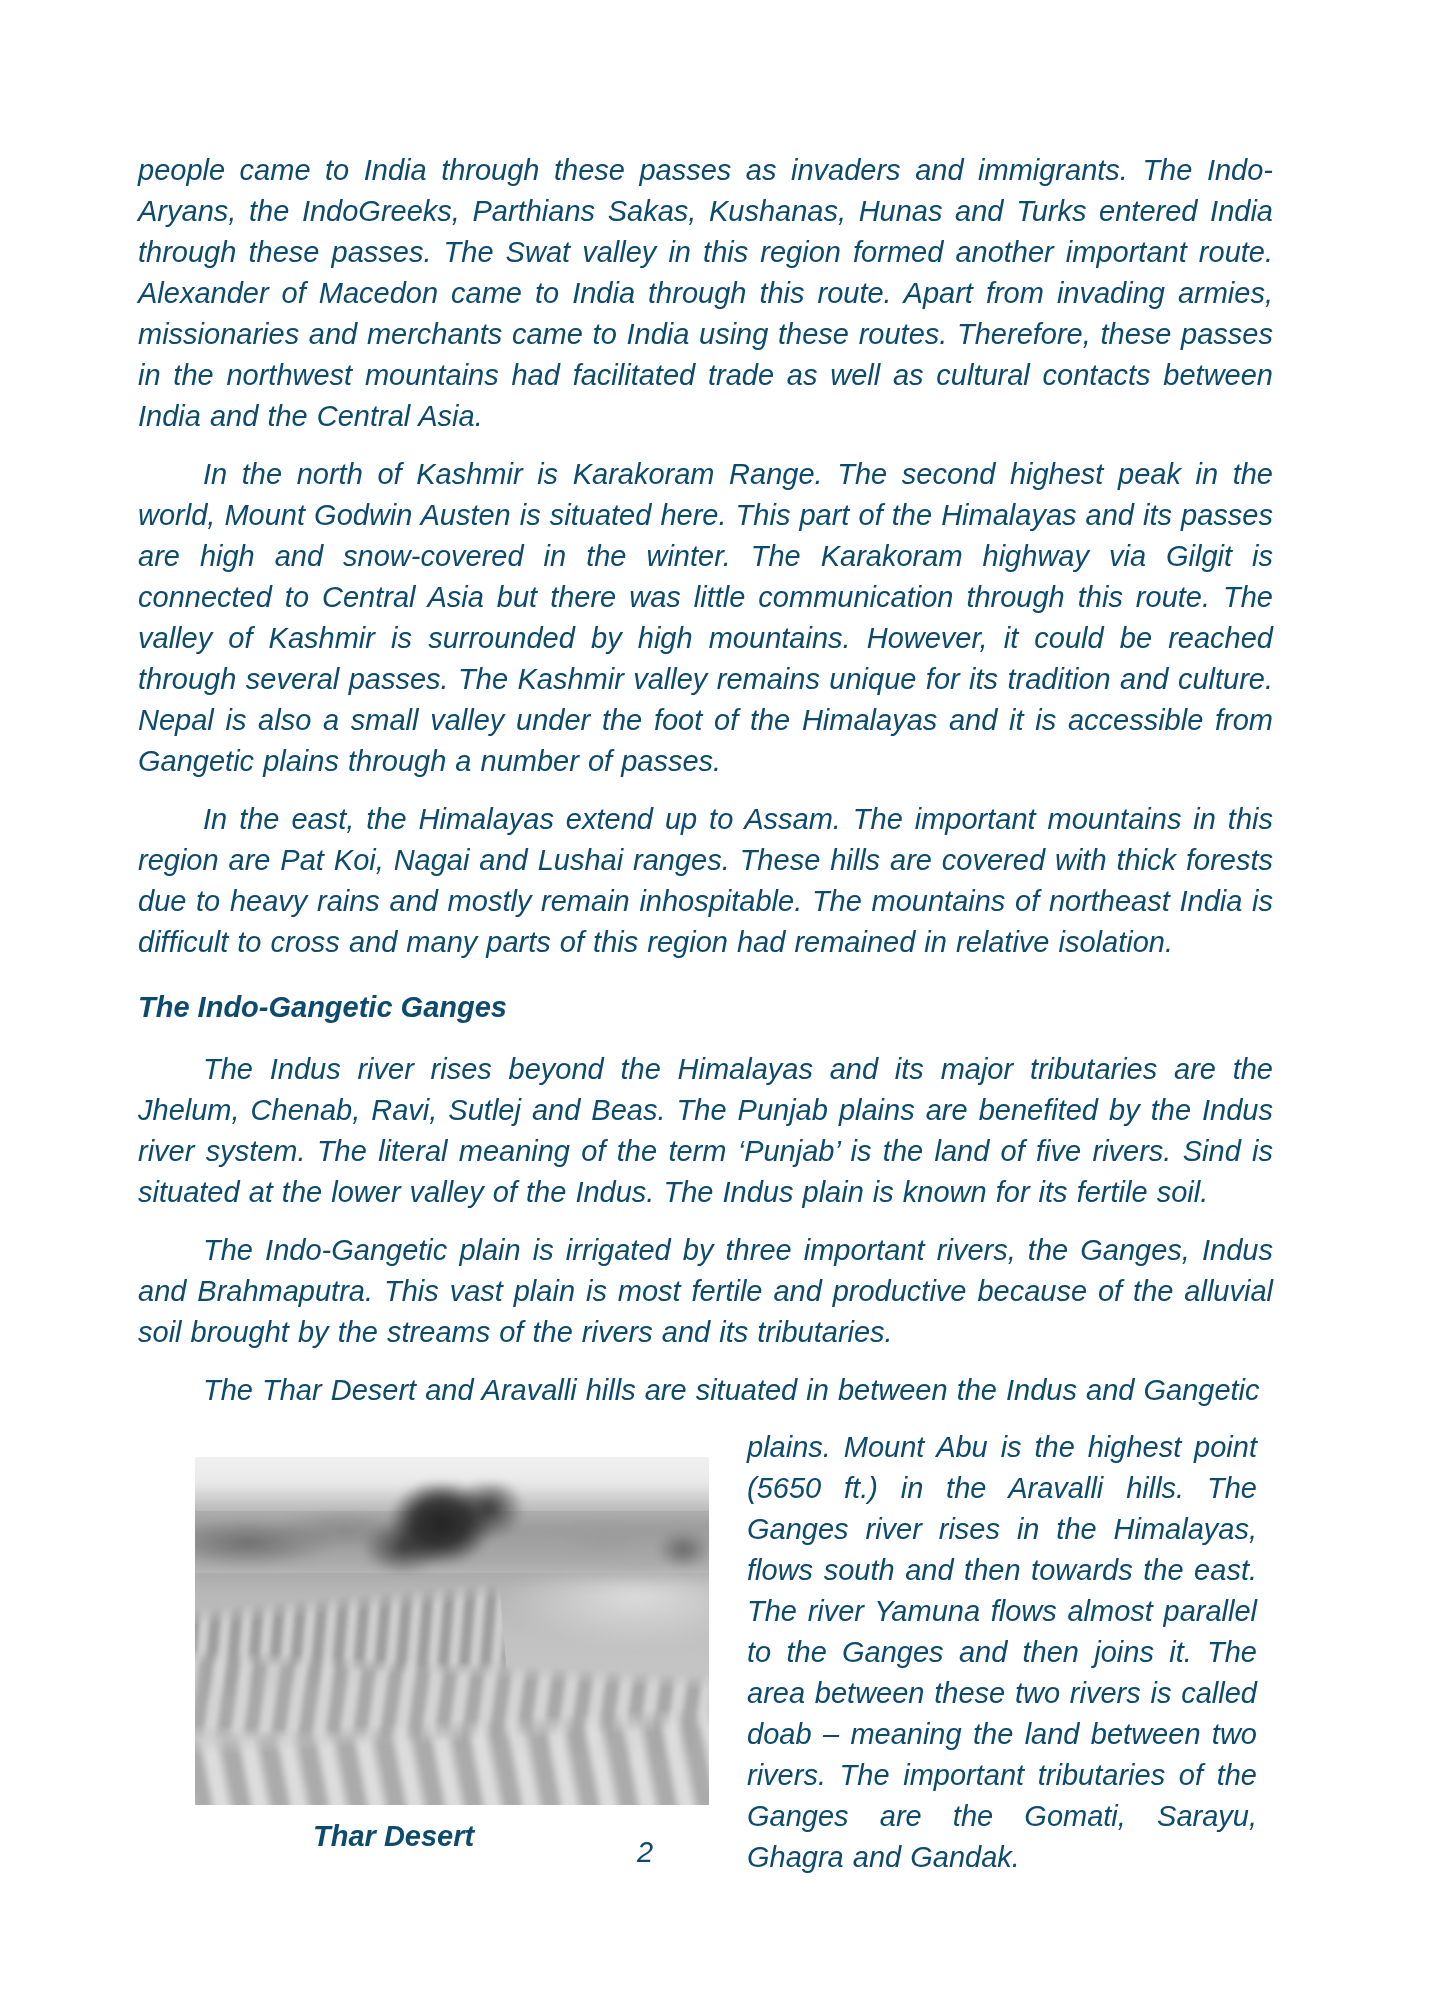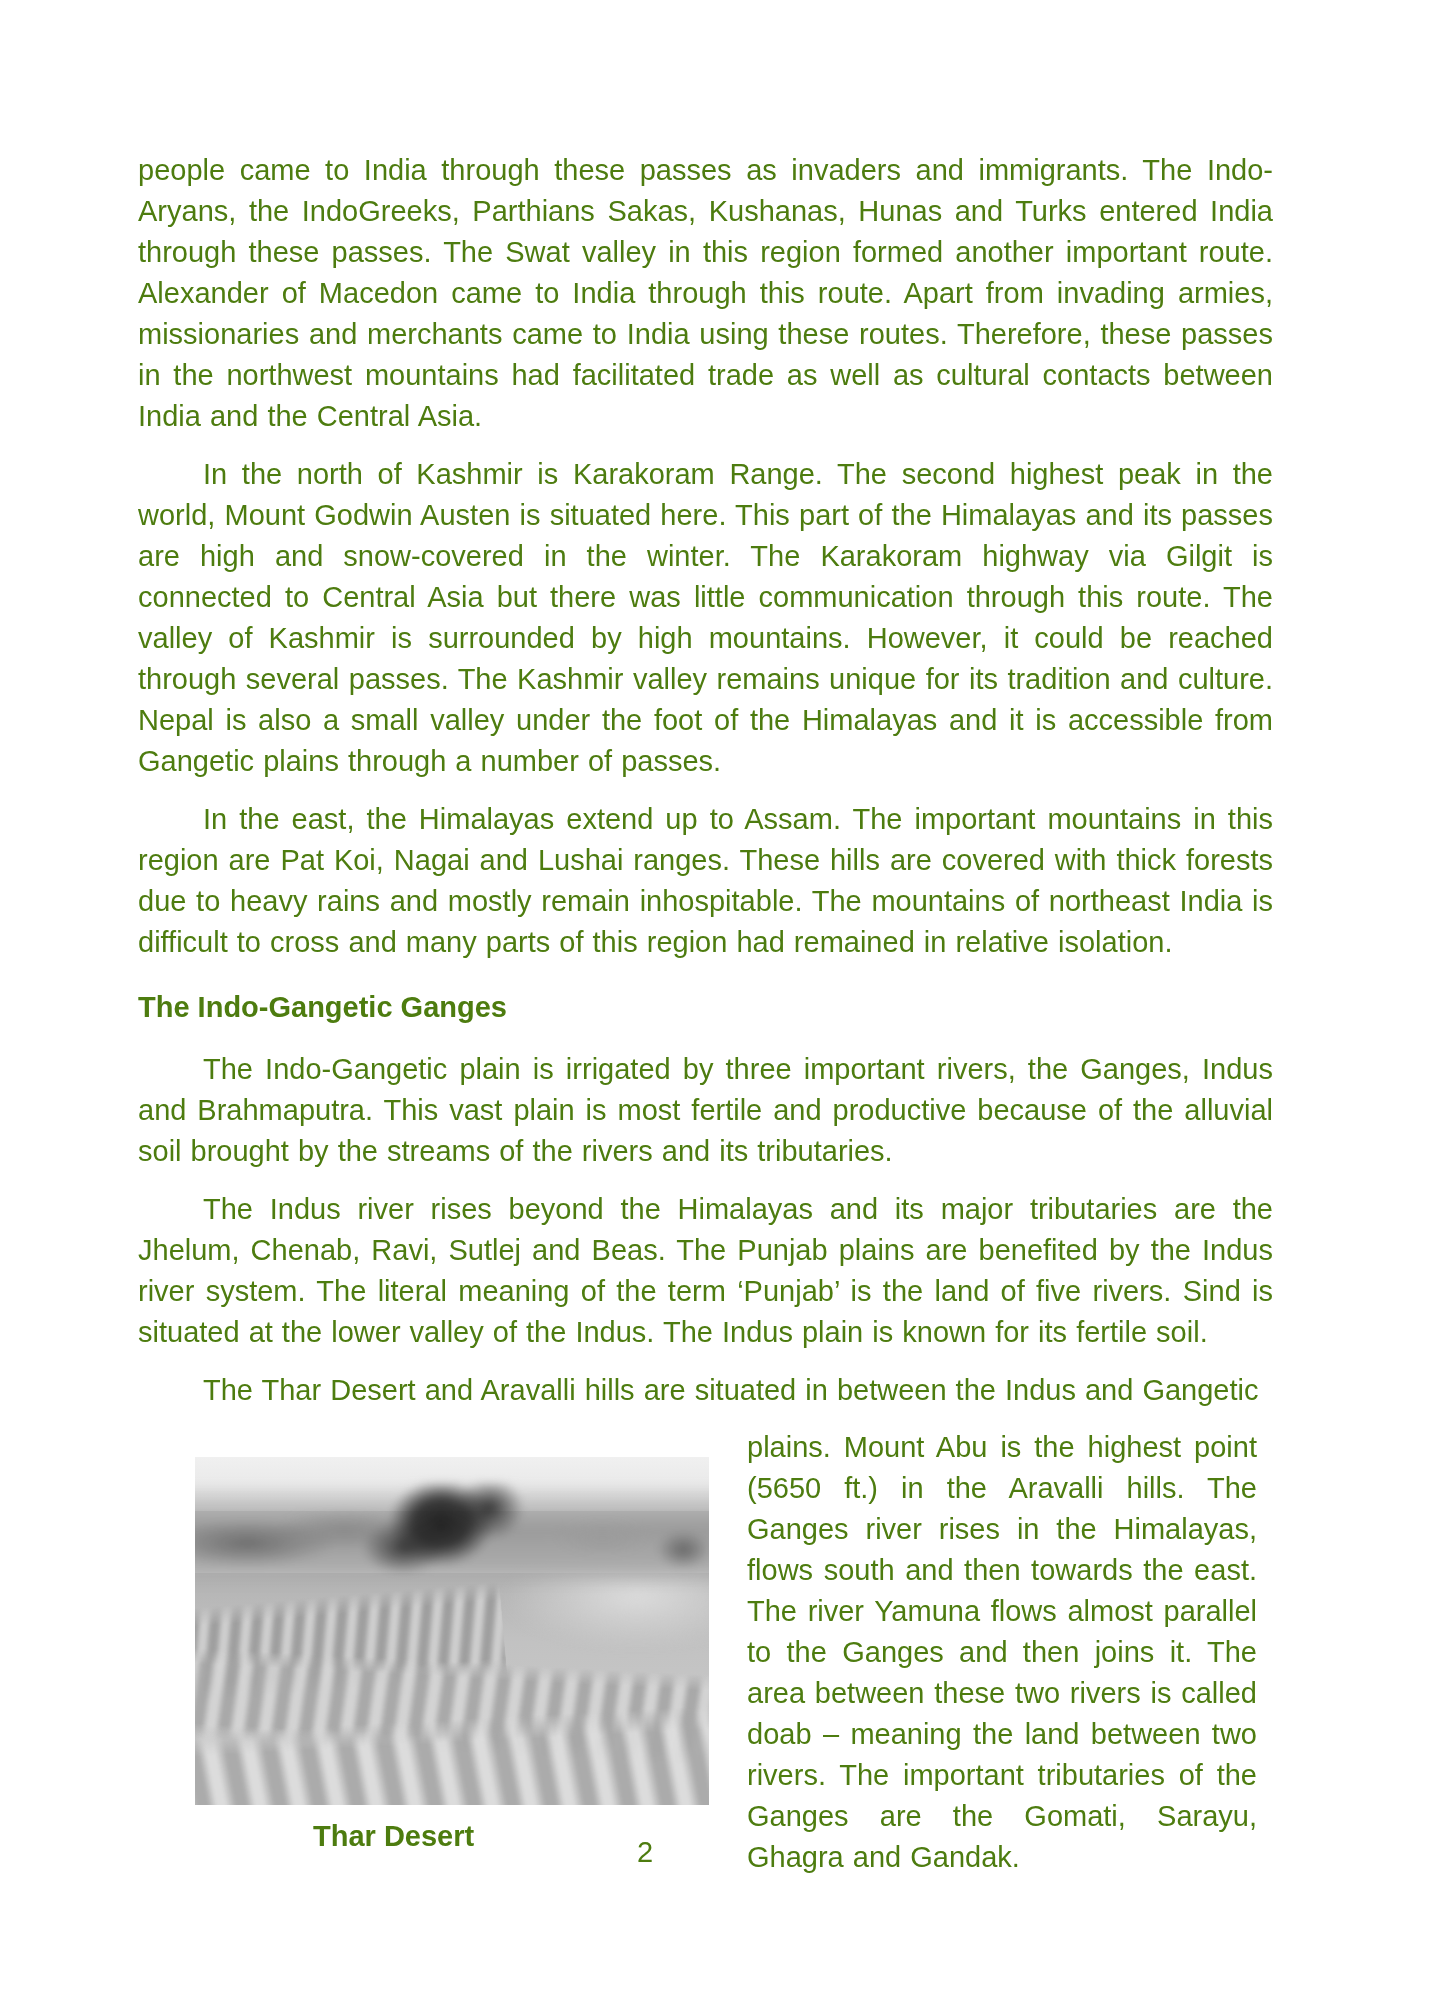--- a/index.html
+++ b/index.html
@@ -3,21 +3,22 @@
 <meta charset="utf-8">
 <style>
   html, body { margin: 0; padding: 0; background: #ffffff; }
   .page {
     position: relative;
     width: 1445px;
     height: 1991px;
     background: #ffffff;
     overflow: hidden;
     font-family: "Liberation Sans", sans-serif;
-    color: #4d7c0f;
+    color: #0c4a6e;
+    font-style: italic;
   }
   .content {
     position: absolute;
     left: 138px;
     top: 150px;
     width: 1135px;
   }
   .body-text {
     font-size: 29px;
     line-height: 41px;
@@ -126,23 +127,23 @@
   <div class="content">
 
     <p class="body-text">people came to India through these passes as invaders and immigrants. The Indo-Aryans, the IndoGreeks, Parthians Sakas, Kushanas, Hunas and Turks entered India through these passes. The Swat valley in this region formed another important route. Alexander of Macedon came to India through this route. Apart from invading armies, missionaries and merchants came to India using these routes. Therefore, these passes in the northwest mountains had facilitated trade as well as cultural contacts between India and the Central Asia.</p>
 
     <p class="body-text indent">In the north of Kashmir is Karakoram Range. The second highest peak in the world, Mount Godwin Austen is situated here. This part of the Himalayas and its passes are high and snow-covered in the winter. The Karakoram highway via Gilgit is connected to Central Asia but there was little communication through this route. The valley of Kashmir is surrounded by high mountains. However, it could be reached through several passes. The Kashmir valley remains unique for its tradition and culture. Nepal is also a small valley under the foot of the Himalayas and it is accessible from Gangetic plains through a number of passes.</p>
 
     <p class="body-text indent">In the east, the Himalayas extend up to Assam. The important mountains in this region are Pat Koi, Nagai and Lushai ranges. These hills are covered with thick forests due to heavy rains and mostly remain inhospitable. The mountains of northeast India is difficult to cross and many parts of this region had remained in relative isolation.</p>
 
     <h2 class="section-heading">The Indo-Gangetic Ganges</h2>
 
+    <p class="body-text indent">The Indus river rises beyond the Himalayas and its major tributaries are the Jhelum, Chenab, Ravi, Sutlej and Beas. The Punjab plains are benefited by the Indus river system. The literal meaning of the term ‘Punjab’ is the land of five rivers. Sind is situated at the lower valley of the Indus. The Indus plain is known for its fertile soil.</p>
+
     <p class="body-text indent">The Indo-Gangetic plain is irrigated by three important rivers, the Ganges, Indus and Brahmaputra. This vast plain is most fertile and productive because of the alluvial soil brought by the streams of the rivers and its tributaries.</p>
-
-    <p class="body-text indent">The Indus river rises beyond the Himalayas and its major tributaries are the Jhelum, Chenab, Ravi, Sutlej and Beas. The Punjab plains are benefited by the Indus river system. The literal meaning of the term ‘Punjab’ is the land of five rivers. Sind is situated at the lower valley of the Indus. The Indus plain is known for its fertile soil.</p>
 
     <p class="body-text indent lead-line">The Thar Desert and Aravalli hills are situated in between the Indus and Gangetic</p>
 
     <div class="wrap-section">
       <figure class="figure">
         <div class="photo">
           <div class="photo-sky"></div>
           <div class="photo-sand"></div>
           <div class="photo-dune-right"></div>
           <div class="photo-vegetation"></div>

